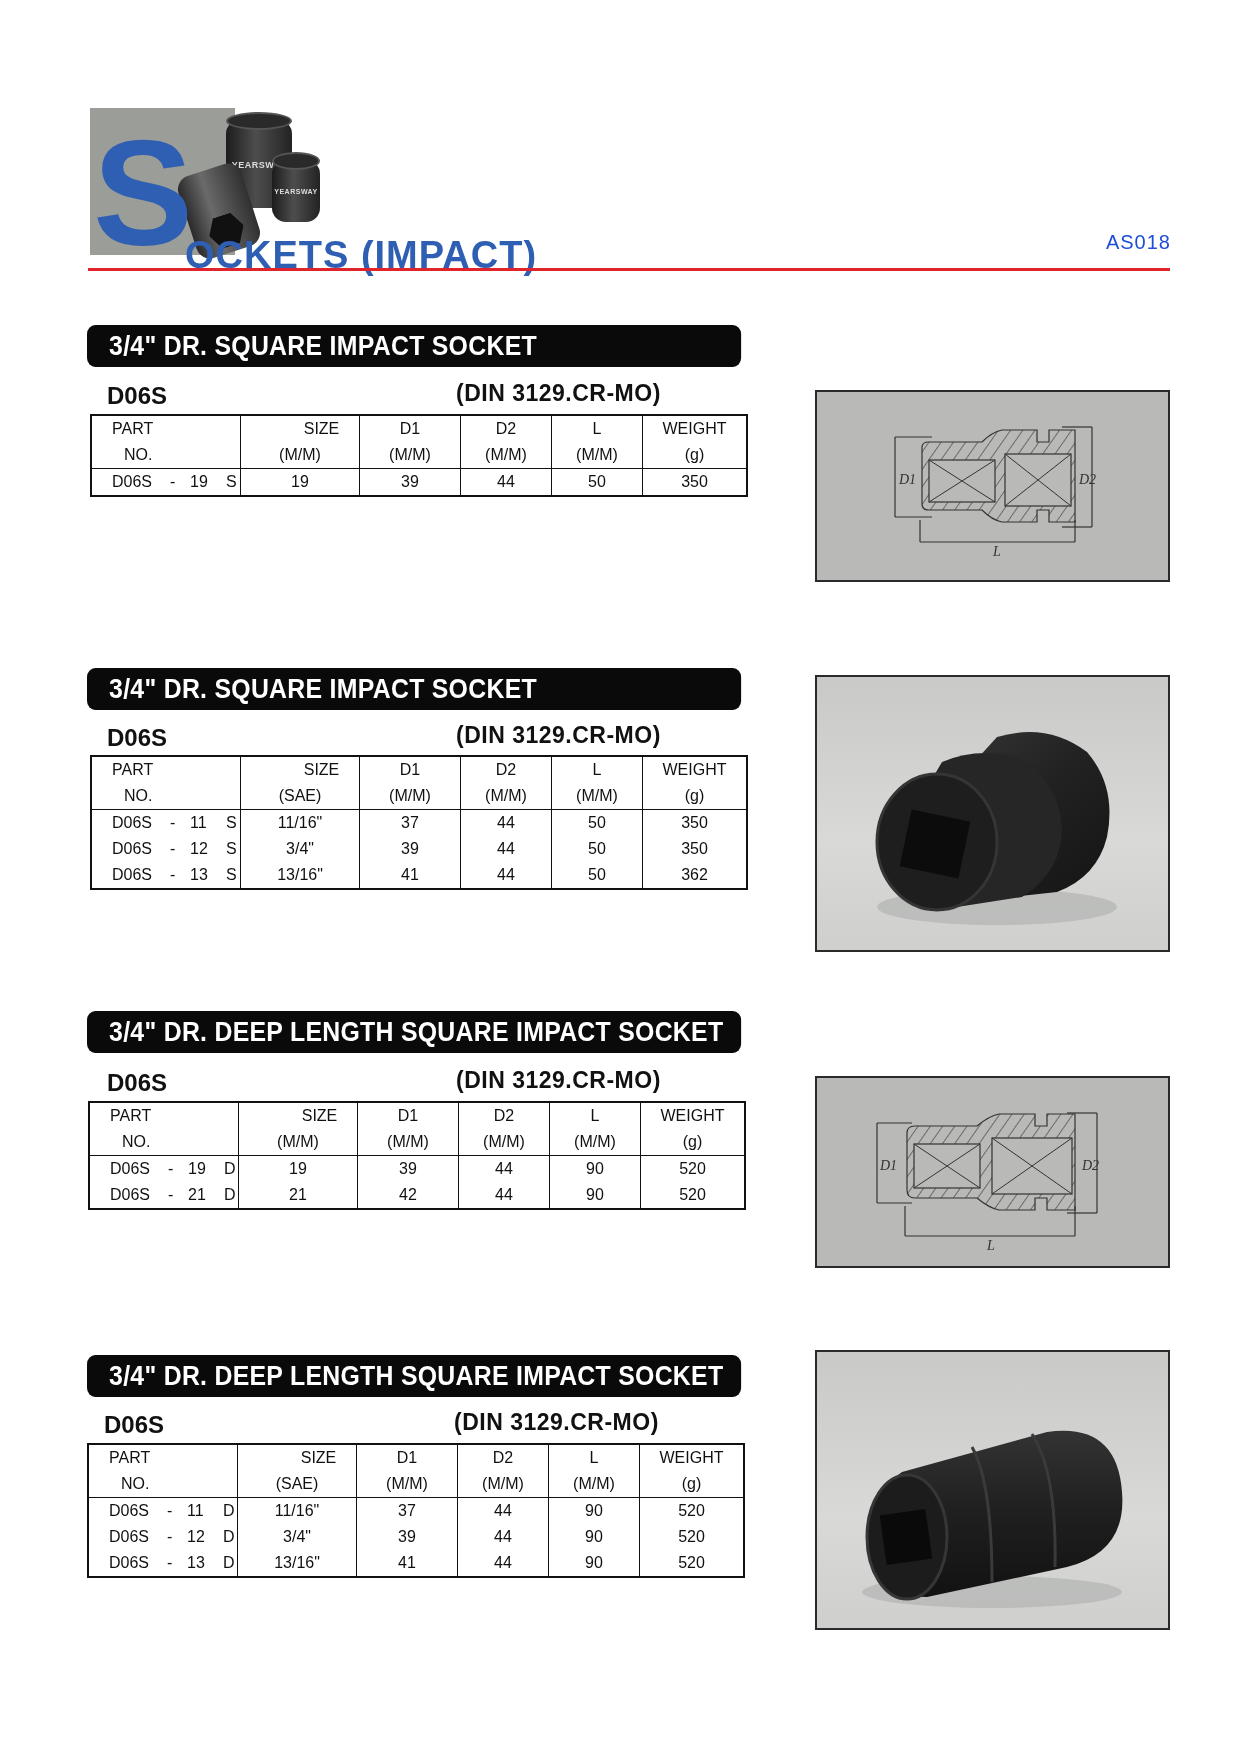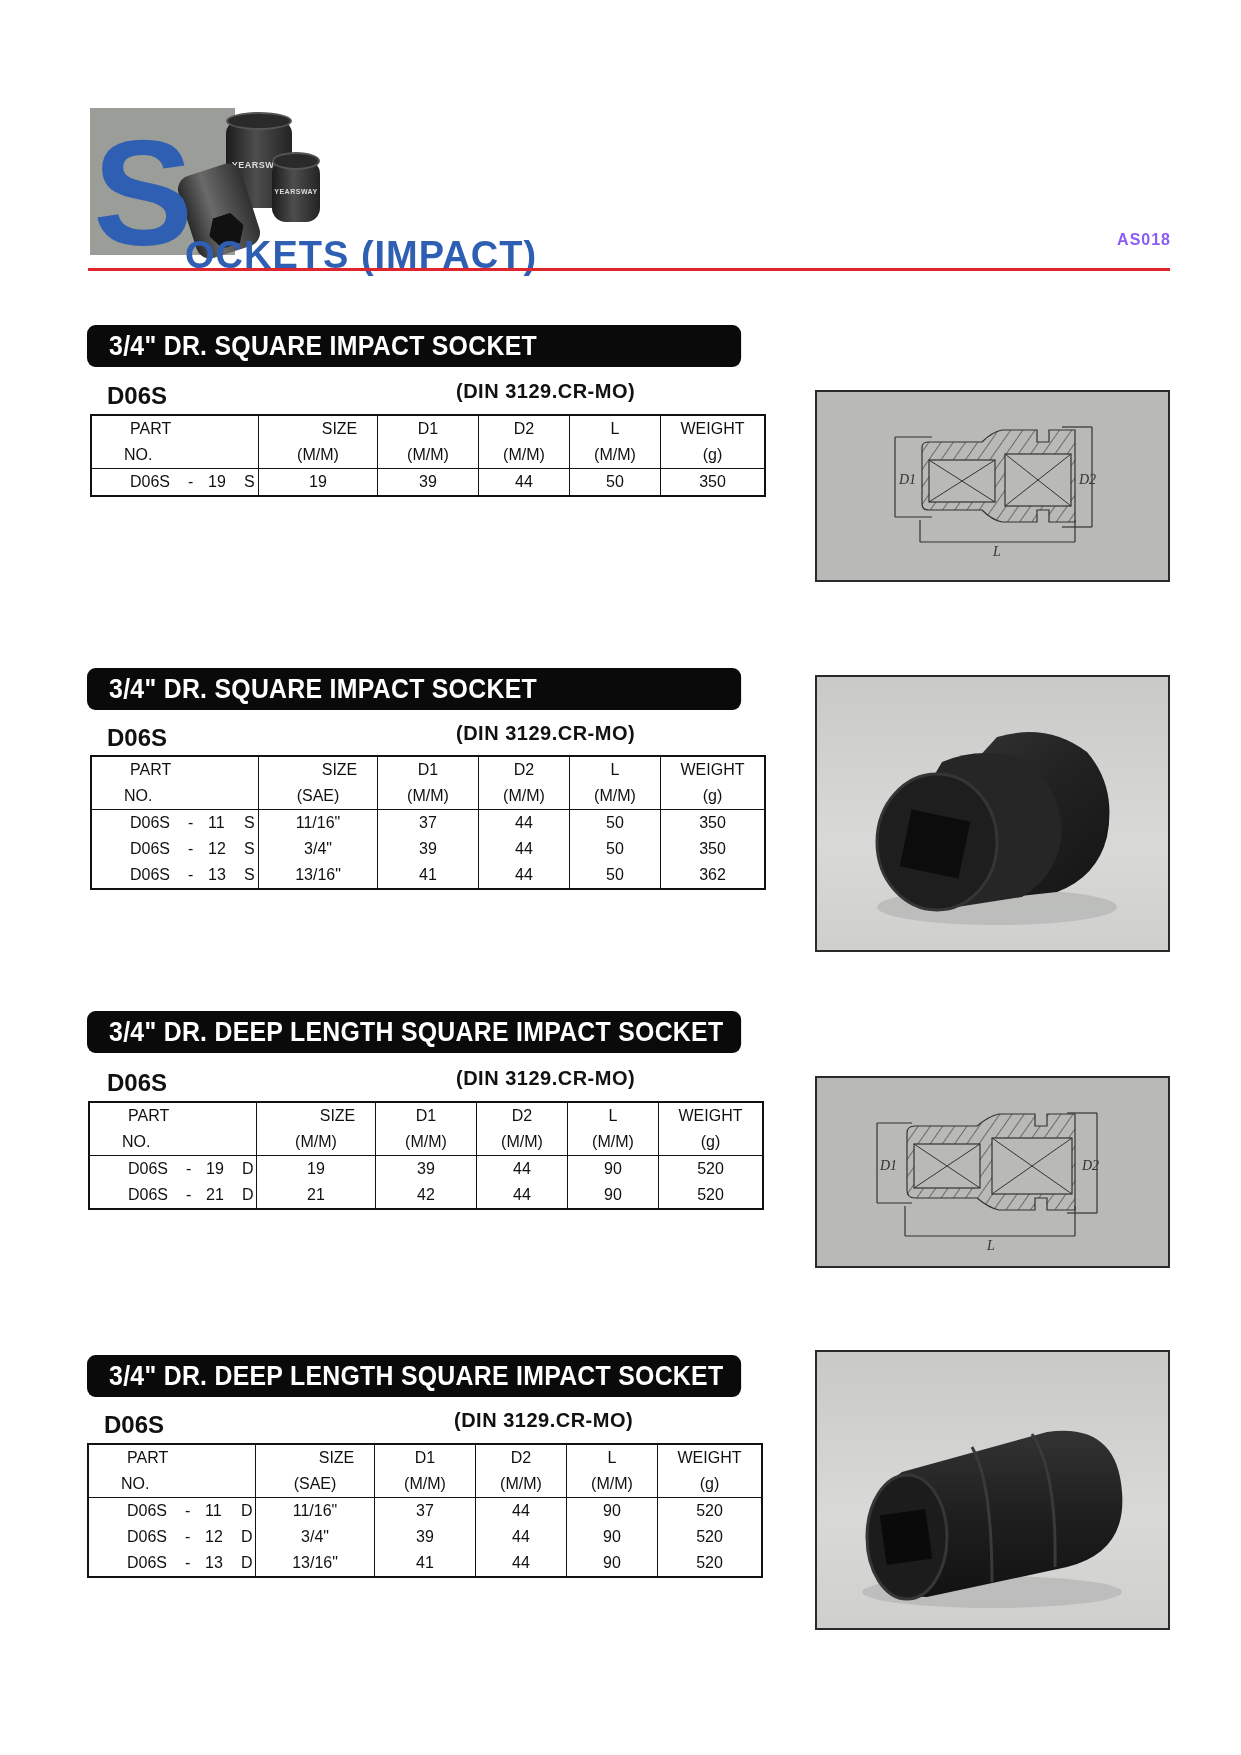--- a/index.html
+++ b/index.html
@@ -5,47 +5,47 @@
   html, body { margin:0; padding:0; background:#ffffff; }
   body { width:1241px; height:1755px; position:relative; overflow:hidden;
          font-family:"Liberation Sans", sans-serif; color:#111; }
 
   
   .hdr-graybox { position:absolute; left:90px; top:108px; width:145px; height:147px; background:#9a9d98; }
   .hdr-big-s { position:absolute; left:93px; top:128px; font-family:"Liberation Sans", sans-serif;
                font-weight:bold; font-size:150px; line-height:130px; color:#2f5fb3; letter-spacing:-4px; }
   .hdr-title { position:absolute; left:185px; top:218px; font-family:"Liberation Sans", sans-serif;
                font-weight:bold; font-size:38px; line-height:40px; color:#2f5fb3; letter-spacing:1px;margin-top:17px; }
-  .hdr-code { position:absolute; right:70px; top:231px; font-weight:bold; font-size:16px; color:#8b5cf6; letter-spacing:1px; }
+  .hdr-code { position:absolute; right:70px; top:231px; font-weight:normal; font-size:20px; color:#1d4ed8; letter-spacing:1px; }
   .hdr-rule { position:absolute; left:88px; top:268px; width:1082px; height:3px; background:#e0242b; }
 
   
   .sock { position:absolute; border-radius:14px; background:linear-gradient(90deg,#1c1c1c 0%,#4d4d4d 45%,#232323 100%); }
   .sock .top { position:absolute; left:0; right:0; top:-8px; height:18px; border-radius:50%; background:#2a2a2a; border:2px solid #555; box-sizing:border-box; }
   .sock .brand { position:absolute; left:0; right:0; top:45%; text-align:center; color:#dcdcdc; font-size:9px; font-weight:bold; letter-spacing:0.5px; }
   .sock1 { left:226px; top:120px; width:66px; height:88px; }
   .sock2 { left:272px; top:160px; width:48px; height:62px; }
   .sock3 { left:186px; top:168px; width:66px; height:86px; transform:rotate(-18deg); background:linear-gradient(90deg,#2a2a2a,#6a6a6a 40%,#303030); }
   .sock3 .hex { position:absolute; left:16px; top:48px; width:36px; height:32px; background:#111; clip-path:polygon(25% 0,75% 0,100% 50%,75% 100%,25% 100%,0 50%); }
 
   
   .banner { position:absolute; left:87px; width:711px; height:42px; background:#0a0a0a; border-radius:9px;
             color:#fff; font-family:"Liberation Sans", sans-serif; font-weight:bold; font-size:27px;
             line-height:42px; padding-left:24px; box-sizing:border-box; letter-spacing:0.3px;
             transform:scaleX(0.92); transform-origin:left center; }
 
   .model { position:absolute; left:107px; font-weight:bold; font-size:24px; color:#111; }
-  .std { position:absolute; left:456px; font-weight:bold; font-size:20px; color:#111; letter-spacing:0.5px; }
+  .std { position:absolute; left:456px; font-weight:bold; font-size:23px; color:#111; letter-spacing:0.5px; }
 
   
   table.spec { position:absolute; left:90px; border-collapse:collapse; border:2px solid #111;
                font-family:"Liberation Sans", sans-serif; font-size:16px; color:#111; }
   table.spec th, table.spec td { font-weight:normal; padding:0; height:26px; line-height:26px;
                border-left:1px solid #111; text-align:center; }
-  table.spec th:first-child, table.spec td:first-child { border-left:none; text-align:left; padding-left:38px; }
+  table.spec th:first-child, table.spec td:first-child { border-left:none; text-align:left; padding-left:20px; }
   table.spec thead tr.h2 th { border-bottom:1.5px solid #111; }
   table.spec .c0 { width:128px; }
   table.spec .c1 { width:75px;padding-left:43px; }
   table.spec .c2 { width:100px; }
   table.spec .c3 { width:90px; }
   table.spec .c4 { width:90px; }
   table.spec .c5 { width:103px; }
   table.spec .pn span { display:inline-block; }
   table.spec .pn .pfx { width:58px; }
   table.spec .pn .dash { width:20px; }

